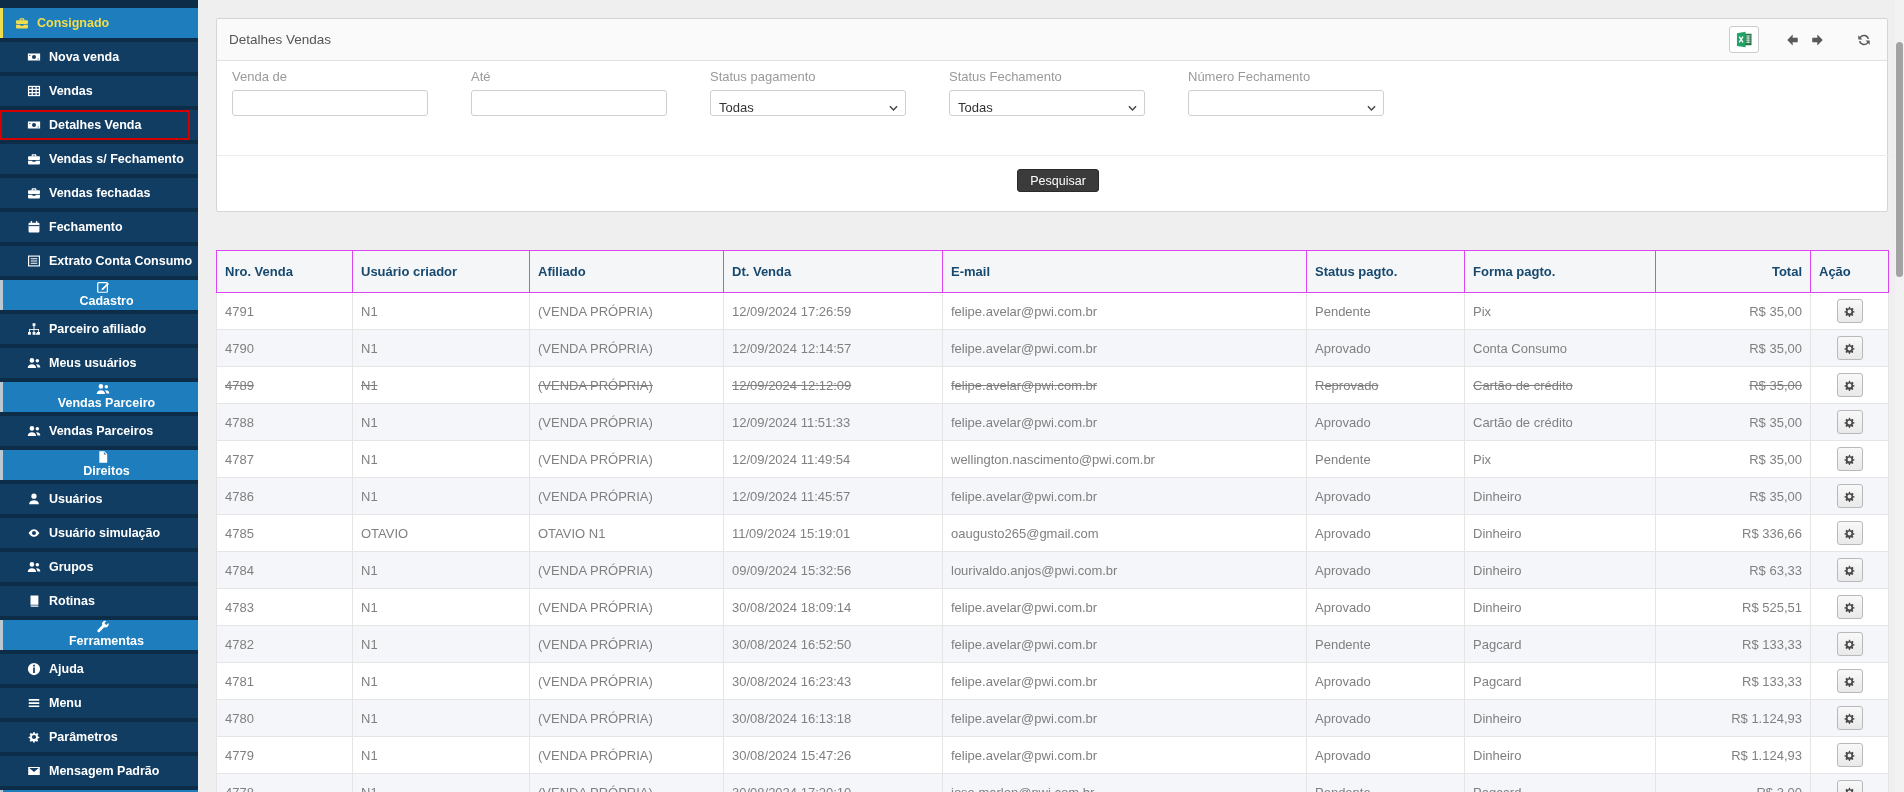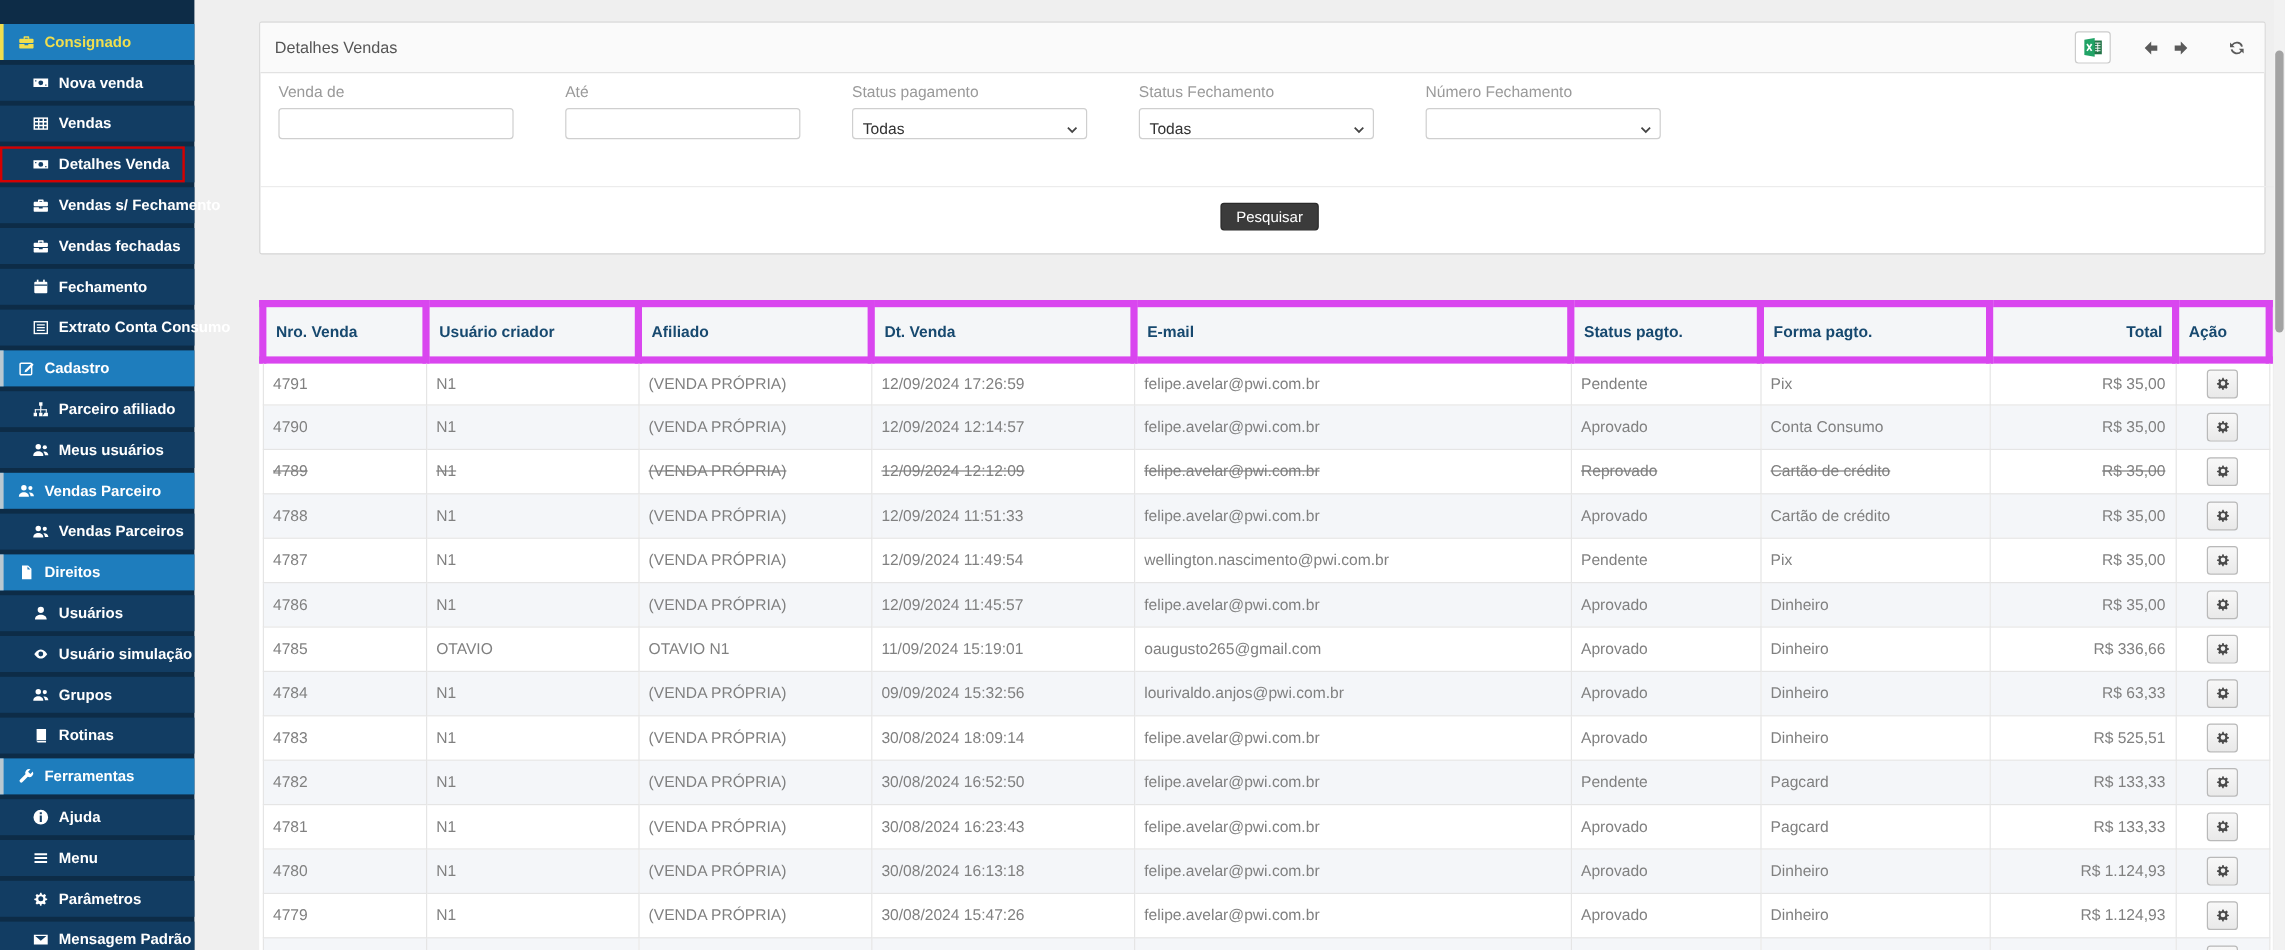--- a/index.html
+++ b/index.html
@@ -1,27 +1,27 @@
 <!DOCTYPE html>
 <html><head>
 <meta charset="utf-8">
 <style>
   * { box-sizing: border-box; margin: 0; padding: 0; }
   body { font-family: "Liberation Sans", "DejaVu Sans", sans-serif; background: #e9e9e9; }
   .screen { position: relative; width: 1904px; height: 792px; overflow: hidden; background: #efefef; }
 
   
-  .sidebar { position: absolute; left: 0; top: 0; width: 162px; height: 792px;
-             background: #0d2c47; padding-top: 20px; }
+  .sidebar { position: absolute; left: 0; top: 0; width: 198px; height: 792px;
+             background: #0d2c47; padding-top: 8px; }
   .side-item { position: relative; height: 30px; margin-bottom: 4px; display: flex; align-items: center;
                background: #123d63; color: #ffffff; font-size: 12.5px; font-weight: 600;
                padding-left: 27px; cursor: pointer; white-space: nowrap; }
   .side-item .ic { width: 14px; height: 14px; margin-right: 8px; flex: 0 0 auto; display: inline-flex; }
   .side-item .ic svg { width: 14px; height: 14px; }
-  .side-item.section { background: #1e7dbd; padding-left: 12px; border-left: 3px solid #b9c8d1; }
+  .side-item.section { background: #1e7dbd; padding-left: 12px; border-left: 3px solid #b9c8d1; flex-direction: column; }
   .side-item.active-head { background: #1e7dbd; color: #f0de4e; padding-left: 12px; border-left: 3px solid #f0de4e; }
   .red-frame { position: absolute; top: 0; left: 0; right: 8px; bottom: 0;
                border: 2px solid #d40000; pointer-events: none; }
 
   
   .main { position: absolute; left: 198px; top: 0; width: 1706px; height: 580px; padding: 18px 0 0 18px; }
 
   .panel { width: 1672px; height: 194px; background: #ffffff; border: 1px solid #d5d5d5; border-radius: 2px; }
   .panel-header { height: 42px; display: flex; align-items: center; padding: 0 16px 0 12px;
                   background: #fafafa; border-bottom: 1px solid #e2e2e2; }
@@ -46,21 +46,21 @@
   .hr { height: 1px; background: #ececec; margin: 39px -15px 0 -15px; }
   .btn-row { margin-top: 13px; text-align: center; }
   .search-btn { display: inline-block; background: #3b3b3b; color: #fff; font-weight: normal; font-size: 12.5px;
                 border: 1px solid #2a2a2a; border-radius: 3px; padding: 4px 12px; height: 23px; cursor: pointer; }
 
   
   .table-wrap { width: 1672px; margin-top: 38px; }
   table { width: 1672px; border-collapse: collapse; table-layout: fixed; background: #fff;
           border: 1px solid #d0d0d0; font-size: 13px; }
   thead th { background: #f4f6f8; color: #17496f; font-weight: bold; text-align: left;
-             padding: 13px 8px; border: 6px solid #d946ef; }
+             padding: 13px 8px; border: 1px solid #d946ef; }
   thead th.num { text-align: right; }
   tbody td { color: #808080; padding: 0 8px; height: 37px; border: 1px solid #e5e5e5;
              white-space: nowrap; overflow: hidden; }
   tbody tr:nth-child(even) { background: #f4f6f9; }
   td.num { text-align: right; }
   td.act { text-align: center; }
   tr.struck td { text-decoration: line-through; }
   .action-btn { display: inline-flex; align-items: center; justify-content: center; text-decoration: none;
                 width: 26px; height: 24px; background: linear-gradient(#f8f8f8, #e9e9e9);
                 border: 1px solid #b9b9b9; border-radius: 3px; cursor: pointer; color: #4a4a4a; }

